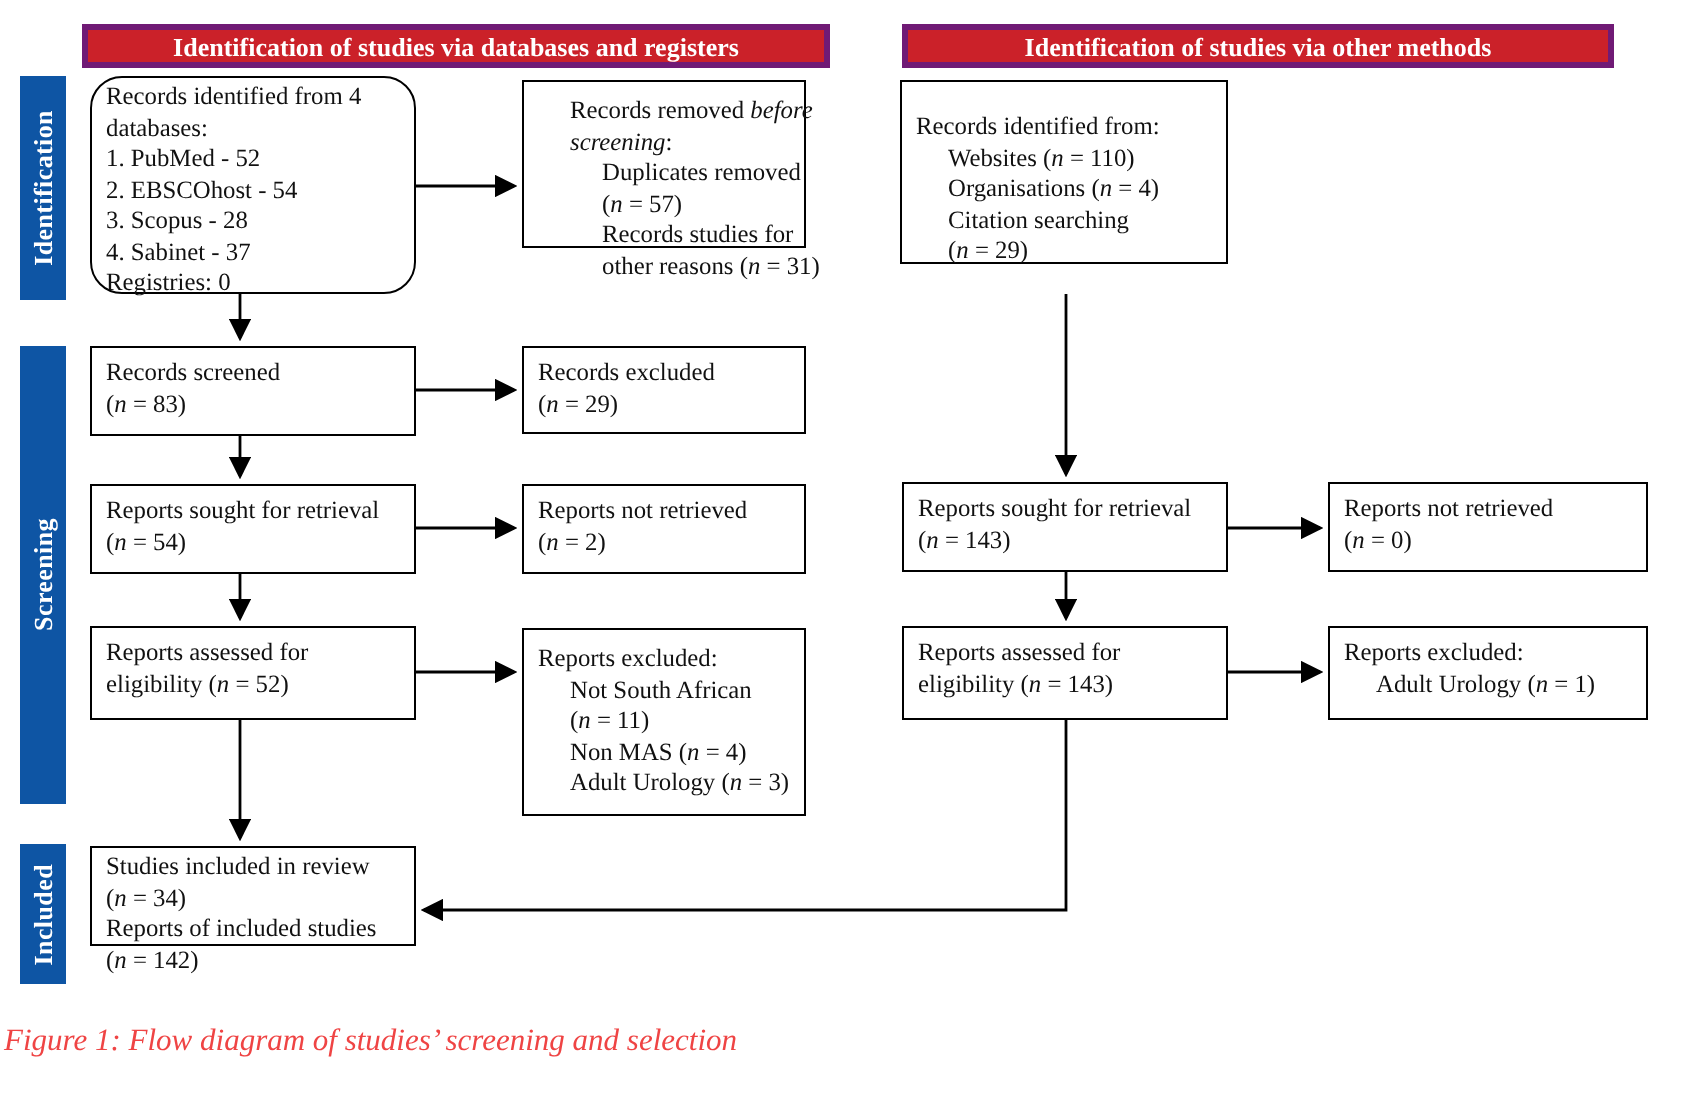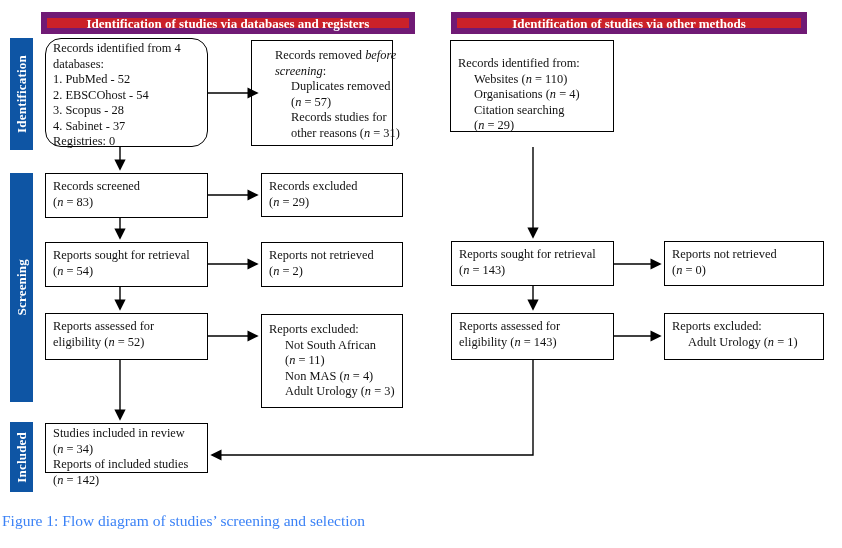--- a/index.html
+++ b/index.html
@@ -1,34 +1,34 @@
 <!DOCTYPE html>
 <html style="--banner-red: #CB2129; --sidebar-blue: #0E55A4; --box-border: #000000;"><head>
 <meta charset="utf-8">
 <style>
   html,body{margin:0;padding:0;background:#ffffff;}
   #page{position:relative;width:842px;height:548px;background:#ffffff;overflow:hidden;
         font-family:"Liberation Serif", serif;color:#111111;}
   .banner{position:absolute;height:22px;background:var(--banner-red,#CB2129);
-          border:6px solid #701a75;box-sizing:border-box;display:flex;align-items:center;justify-content:center;}
+          border:3px solid #701a75;box-sizing:border-box;display:flex;align-items:center;justify-content:center;}
   .banner span{color:#ffffff;font-weight:bold;font-size:13px;line-height:1;}
   .sidebar{position:absolute;left:10px;width:23px;background:var(--sidebar-blue,#0E55A4);
            display:flex;align-items:center;justify-content:center;}
   .sidebar span{writing-mode:vertical-rl;transform:rotate(180deg);color:#ffffff;
                 font-weight:bold;font-size:13px;letter-spacing:0.2px;}
   .box{position:absolute;border:1.5px solid #000000;box-sizing:border-box;background:#ffffff;
        font-size:12.4px;line-height:15.5px;padding:2px 4px 0 7px;}
   .ln{white-space:nowrap;}
   .ind{padding-left:16px;}
   .pt8{padding-top:7px;}
   .pt5{padding-top:5px;}
   .pt14{padding-top:15px;}
   svg.overlay{position:absolute;left:0;top:0;pointer-events:none;}
   svg.overlay line, svg.overlay polyline{stroke:#000000;stroke-width:1.4;fill:none;}
-  #caption{position:absolute;left:2px;top:512px;font-size:15.5px;color:#3b82f6;}
+  #caption{position:absolute;left:2px;top:512px;font-style:italic;font-size:15.5px;color:#ef4444;}
 </style>
 </head>
 <body>
 
 <div id="page">
 
   <div class="banner" style="left:41px;top:12px;width:374px;">
     <span>Identification of studies via databases and registers</span>
   </div>
   <div class="banner" style="left:451px;top:12px;width:356px;">
@@ -48,21 +48,21 @@
   <div class="box" style="left:45px;top:38px;width:163px;height:109px;border-radius:16px;">
     <div class="ln">Records identified from 4</div>
     <div class="ln">databases:</div>
     <div class="ln">1. PubMed - 52</div>
     <div class="ln">2. EBSCOhost - 54</div>
     <div class="ln">3. Scopus - 28</div>
     <div class="ln">4. Sabinet - 37</div>
     <div class="ln">Registries: 0</div>
   </div>
 
-  <div class="box pt8" style="left:251px;top:40px;width:142px;height:106px;padding-left:23px;">
+  <div class="box pt8" style="left:261px;top:40px;width:142px;height:84px;padding-left:23px;">
     <div class="ln">Records removed <i>before</i></div>
     <div class="ln"><i>screening</i>:</div>
     <div class="ln ind">Duplicates removed</div>
     <div class="ln ind">(<i>n</i> = 57)</div>
     <div class="ln ind">Records studies for</div>
     <div class="ln ind">other reasons (<i>n</i> = 31)</div>
   </div>
 
   <div class="box pt5" style="left:45px;top:173px;width:163px;height:45px;">
     <div class="ln">Records screened</div>

